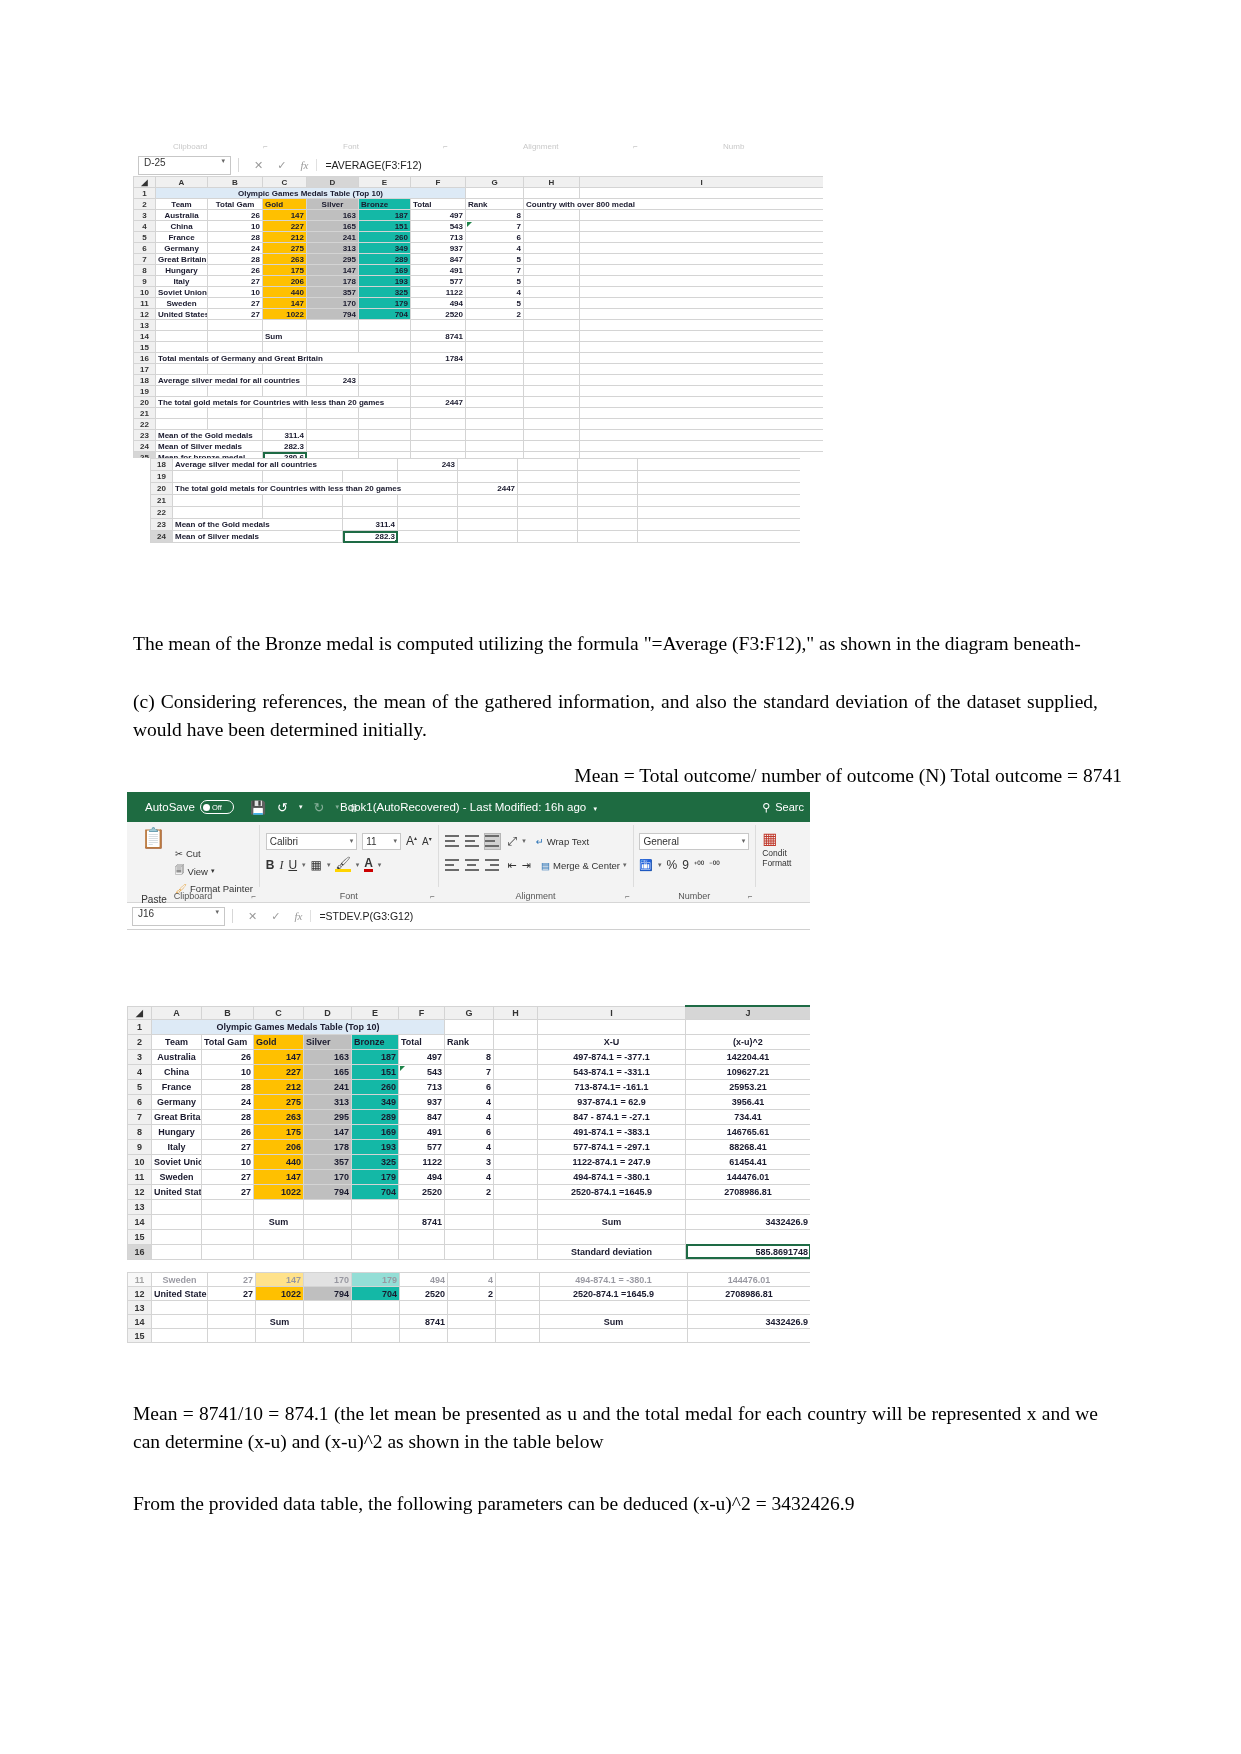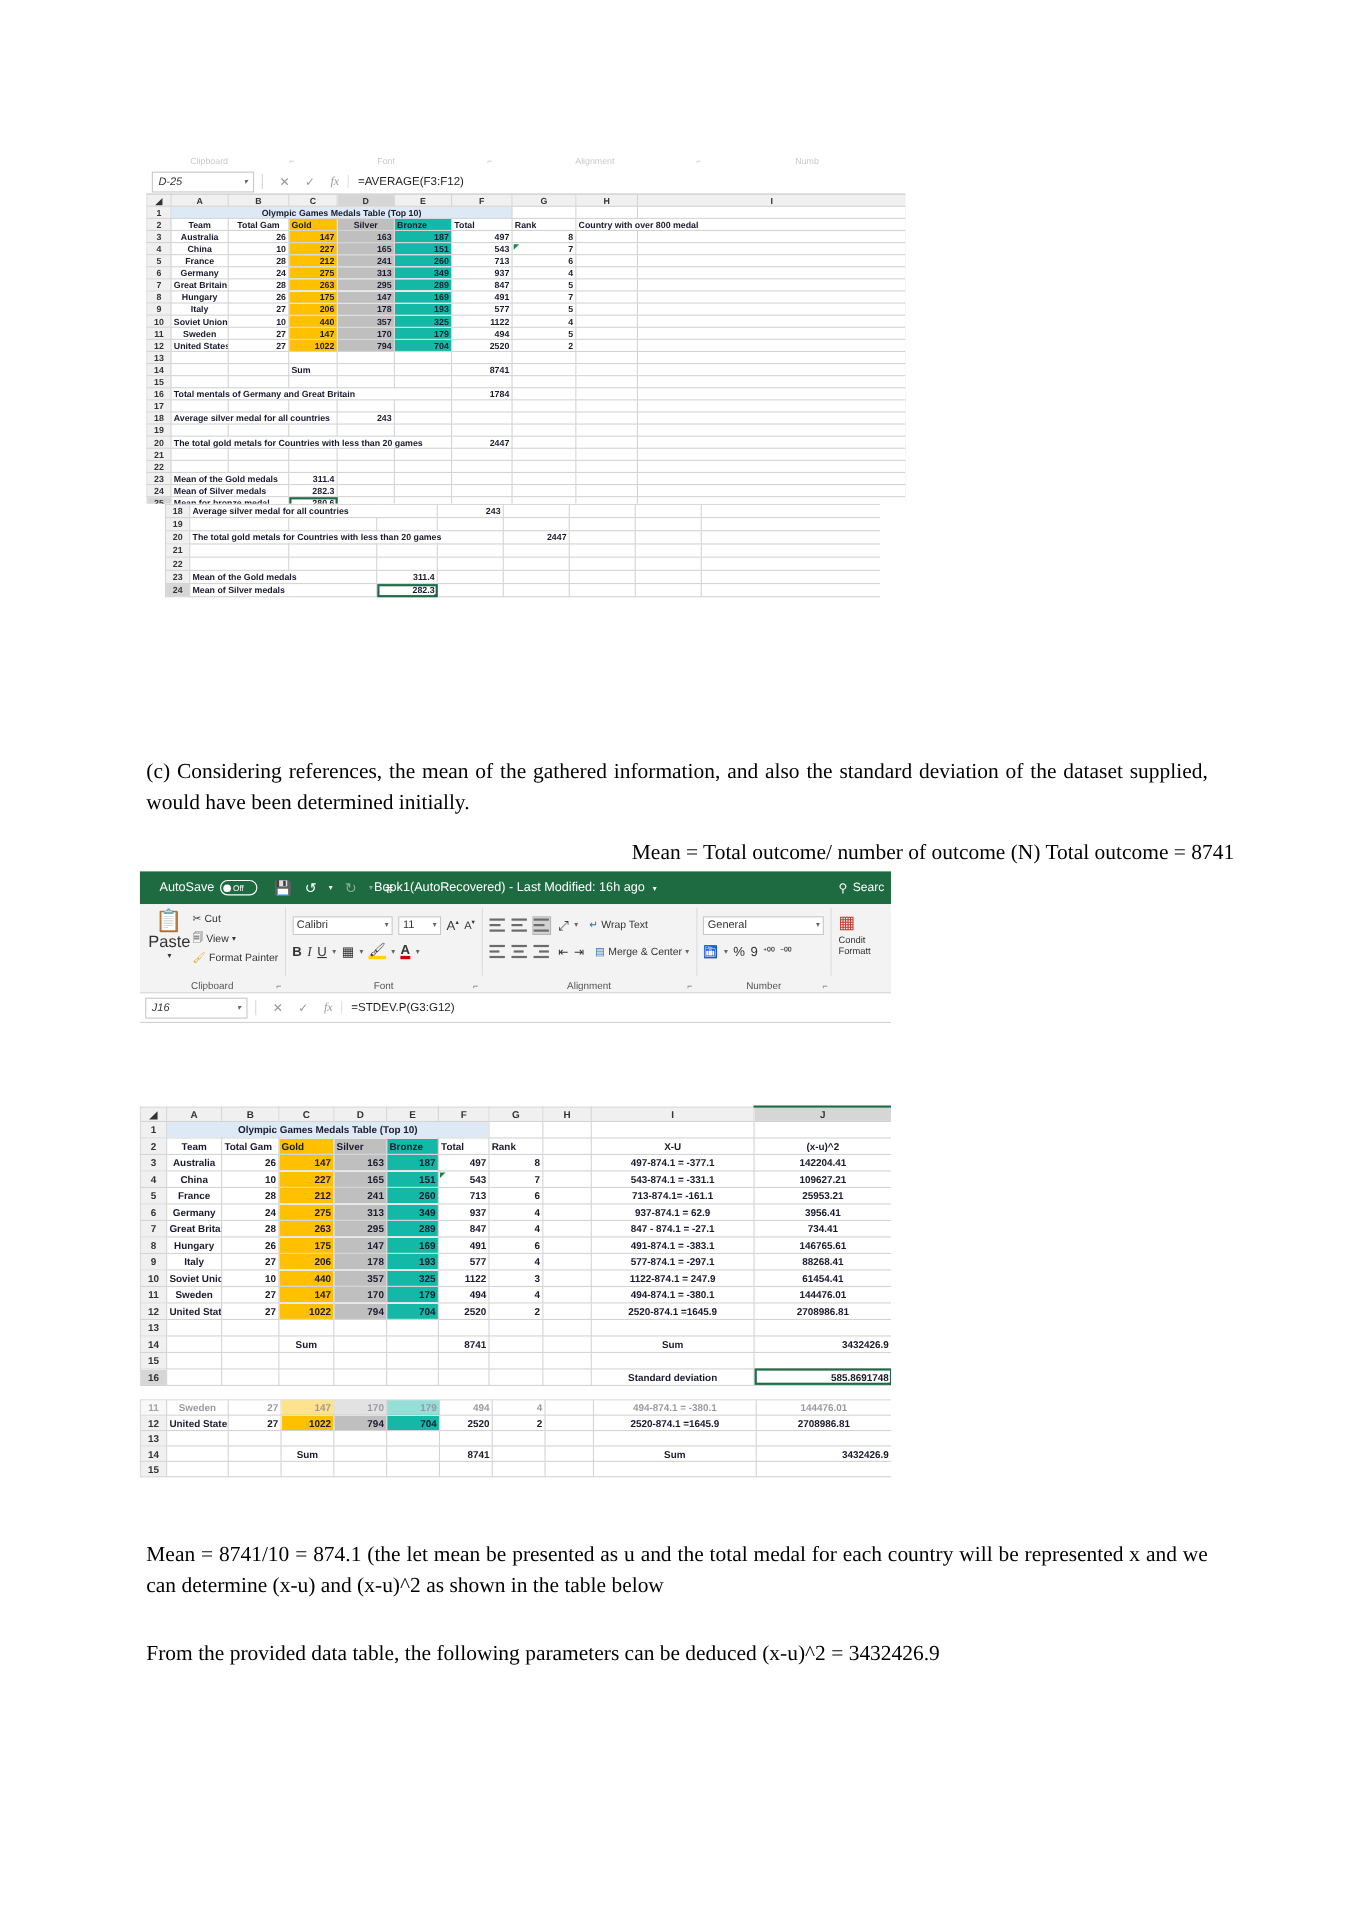--- a/index.html
+++ b/index.html
@@ -19,22 +19,22 @@
   .gold{background:#ffc000;} .silver{background:#bfbfbf;} .bronze{background:#14b8a6;}
   .titlecell{background:#ddeaf6;text-align:center;font-weight:bold;}
   .selcell{outline:2px solid #1e6b45;outline-offset:-2px;position:relative;}
   .selcell:after{content:"";position:absolute;right:-2px;bottom:-2px;width:4px;height:4px;background:#1e6b45;}
   .cmt{position:relative;}
   .cmt:before{content:"";position:absolute;left:1px;top:1px;border-top:5px solid #1e8449;border-right:5px solid transparent;}
 
   
   .fbar{display:flex;align-items:center;height:22px;border-bottom:1px solid #d0d0d0;background:#fff;
         font-family:"Liberation Sans",sans-serif;font-size:10px;color:#333;}
-  .namebox{width:86px;height:17px;border:1px solid #c7c7c7;display:flex;align-items:center;
-           padding-left:5px;margin-left:5px;font-size:10px;background:#fff;position:relative;font-style:italic;}
+  .namebox{width:86px;height:17px;border:1px solid #c7c7c7;display:flex;
+           padding-left:5px;margin-left:5px;font-size:10px;background:#fff;position:relative;}
   .namebox .cv{position:absolute;right:5px;font-size:7px;color:#666;}
   .fbsep{width:1px;height:14px;background:#d7d7d7;margin:0 7px;}
   .fbicons{display:flex;gap:14px;color:#9a9a9a;font-size:11px;align-items:center;padding:0 8px;}
   .fbicons .fx{font-style:italic;font-family:"Liberation Serif",serif;}
   .fbtext{flex:1;padding-left:8px;border-left:1px solid #e0e0e0;font-size:10.5px;color:#222;}
 
   
   .ptext{position:absolute;font-family:"Liberation Serif",serif;font-size:19.5px;line-height:28px;
          text-align:justify;color:#000;}
 
@@ -503,20 +503,21 @@
         <td></td>
             <td></td>
             <td></td>
             <td></td>
             <td></td>
       </tr>
     </tbody>
       </table>
   </div>
 
+  <div class="ptext" style="left:133px;top:630px;width:965px;">The mean of the Bronze medal is computed utilizing the formula "=Average (F3:F12)," as shown in the diagram beneath-</div>
   <div class="ptext" style="left:133px;top:688px;width:965px;">(c)  Considering references, the mean of the gathered information, and also the standard deviation of the dataset supplied, would have been determined initially.</div>
   <div class="ptext" style="left:133px;top:762px;width:965px;text-align:right;margin-left:24px;">Mean = Total outcome/ number of outcome (N) Total outcome = 8741</div>
 
   <div class="xl" style="left:127px;top:792px;width:683px;height:485px;border:none;">
 
     <div class="titlebar">
       <div class="autosave">
         <span>AutoSave</span>
         <span class="toggle">
           <span class="knob"></span>
@@ -541,21 +542,21 @@
       </div>
     </div>
 
 
     <div class="ribbon">
 
       <div class="rgroup" style="width:122px;">
         <div style="display:flex;">
           <div style="display:flex;flex-direction:column;align-items:center;width:42px;padding-top:3px;">
             <span style="font-size:20px;line-height:20px;">📋</span>
-            <span style="font-size:15px;">Paste</span>
+            <span style="font-size:10px;margin-top:46px;">Paste</span>
             <span style="font-size:7px;">▾</span>
           </div>
           <div style="display:flex;flex-direction:column;justify-content:center;gap:4px;padding-top:4px;">
             <span class="btn">
                 <span>✂</span>
                 <span>Cut</span>
               </span>
             <span class="btn">
                 <span>🗐</span>
                 <span>View</span>

